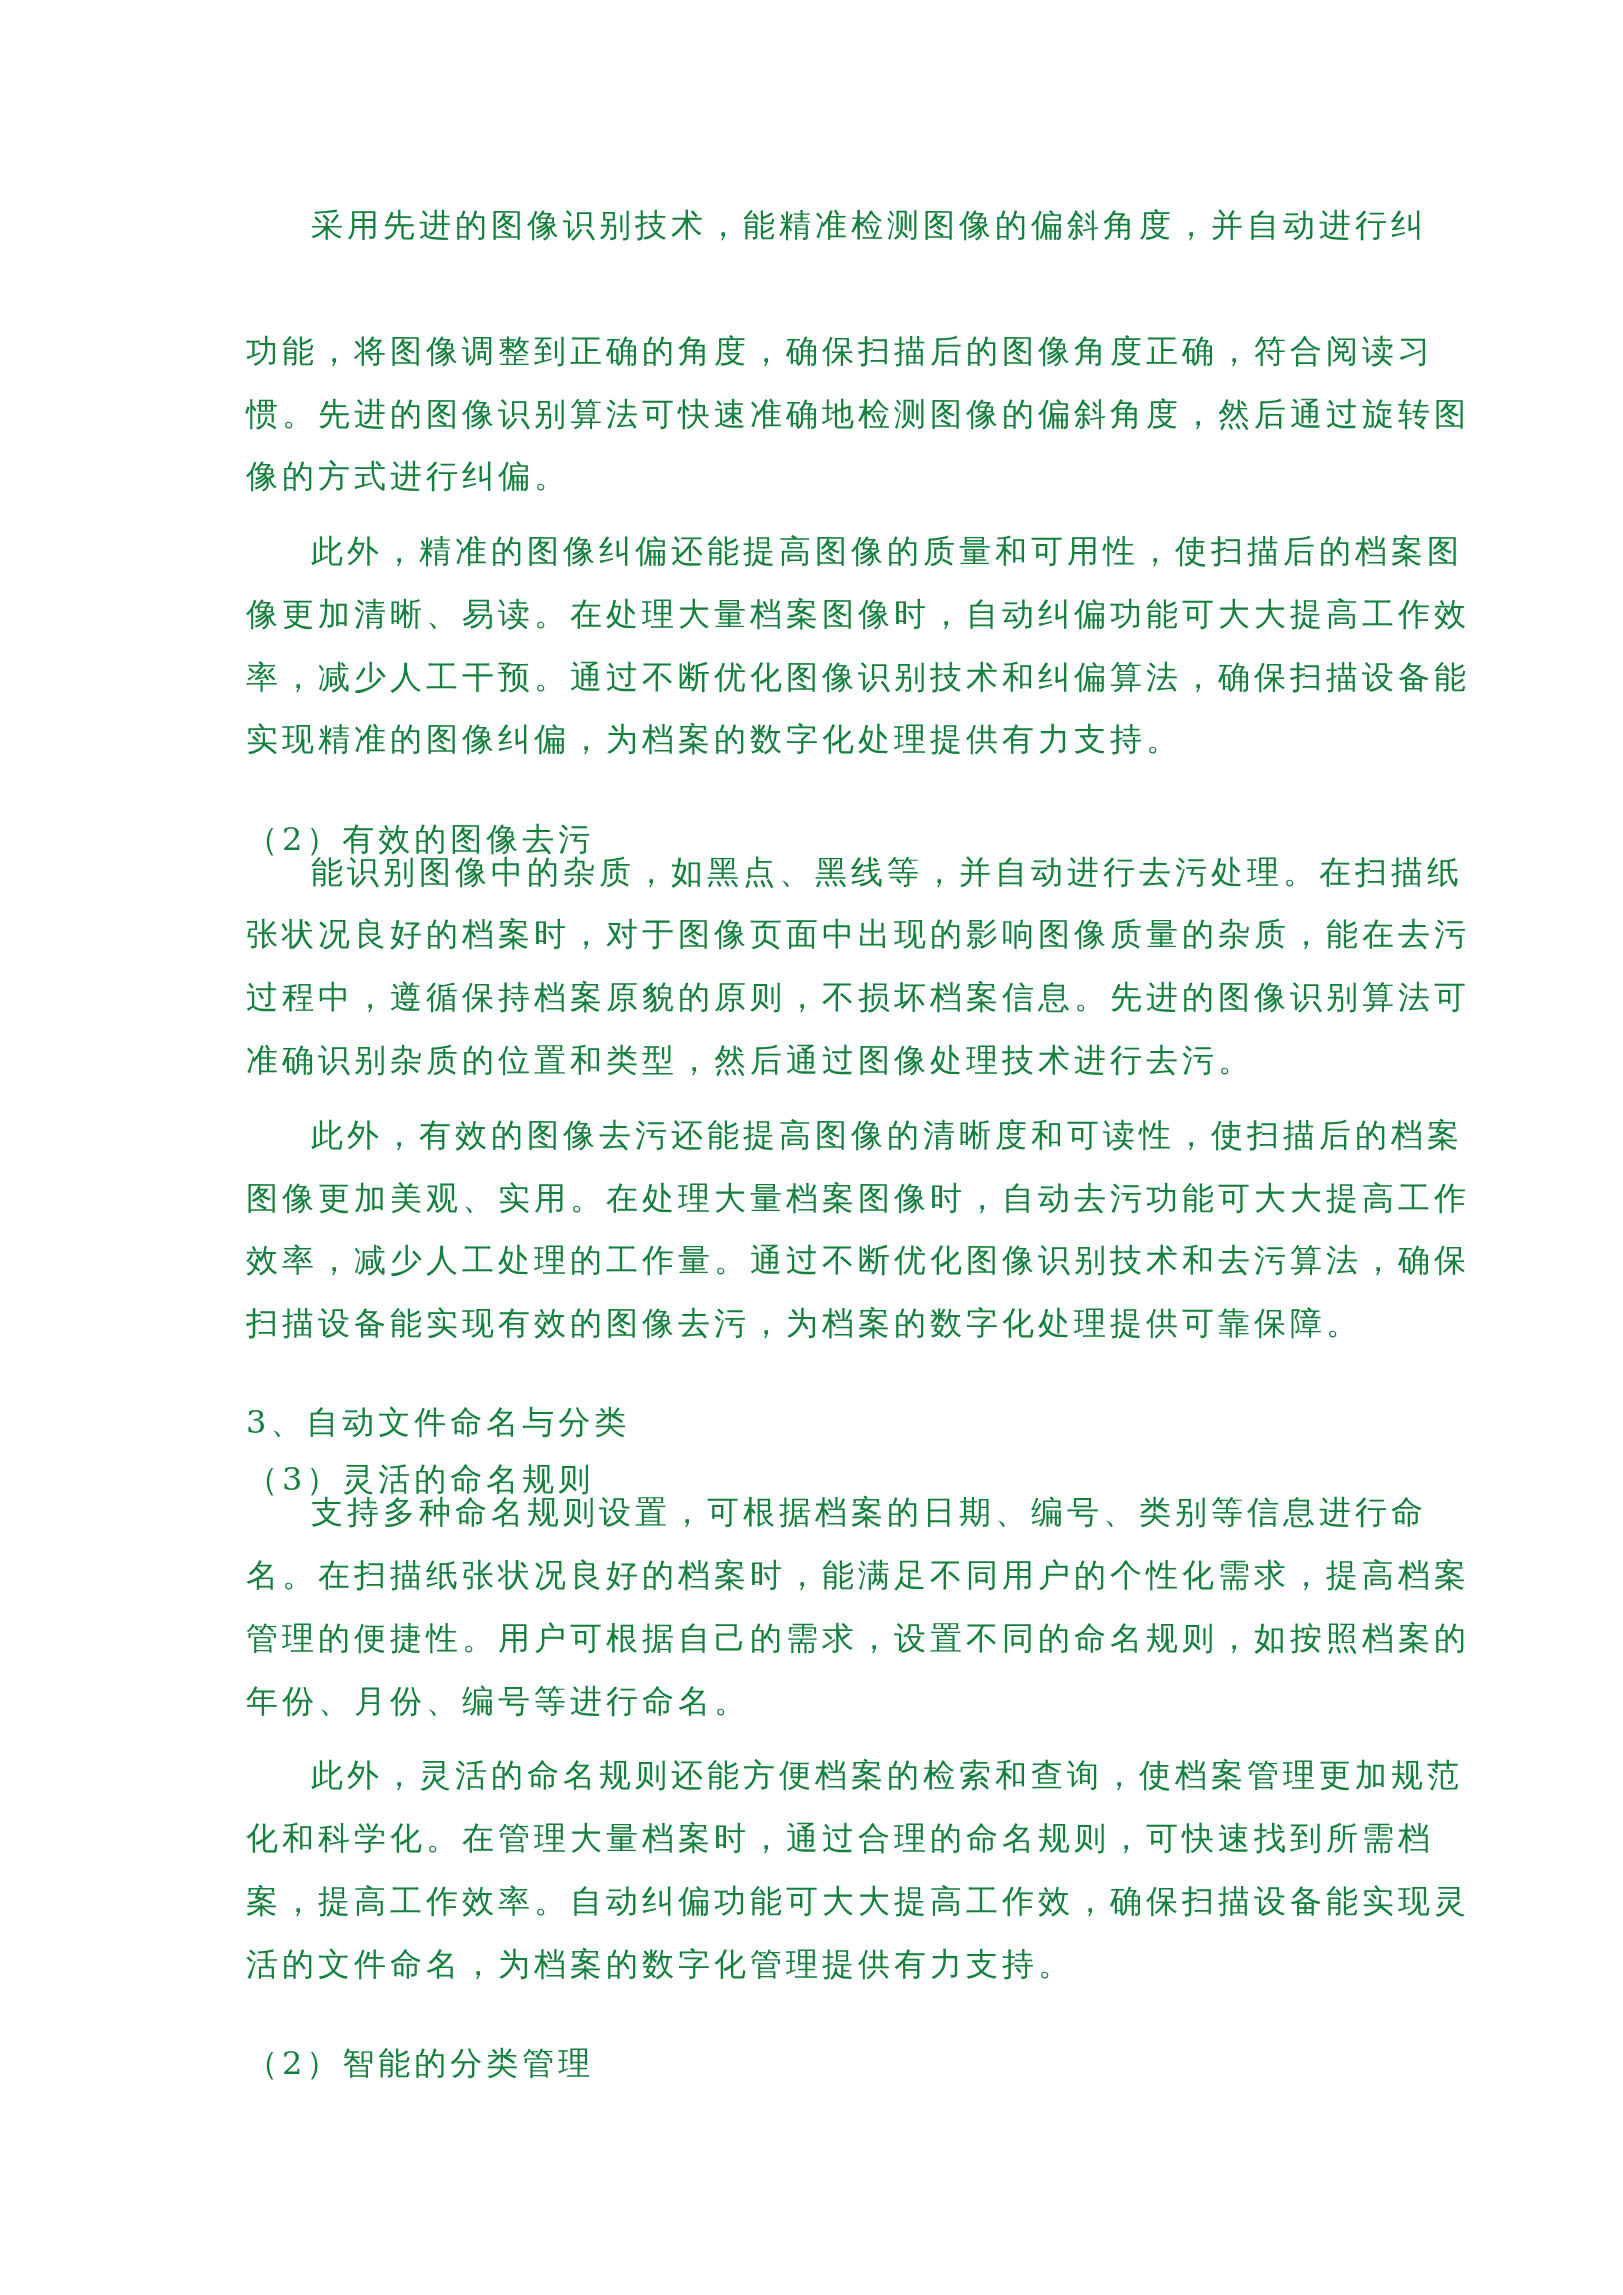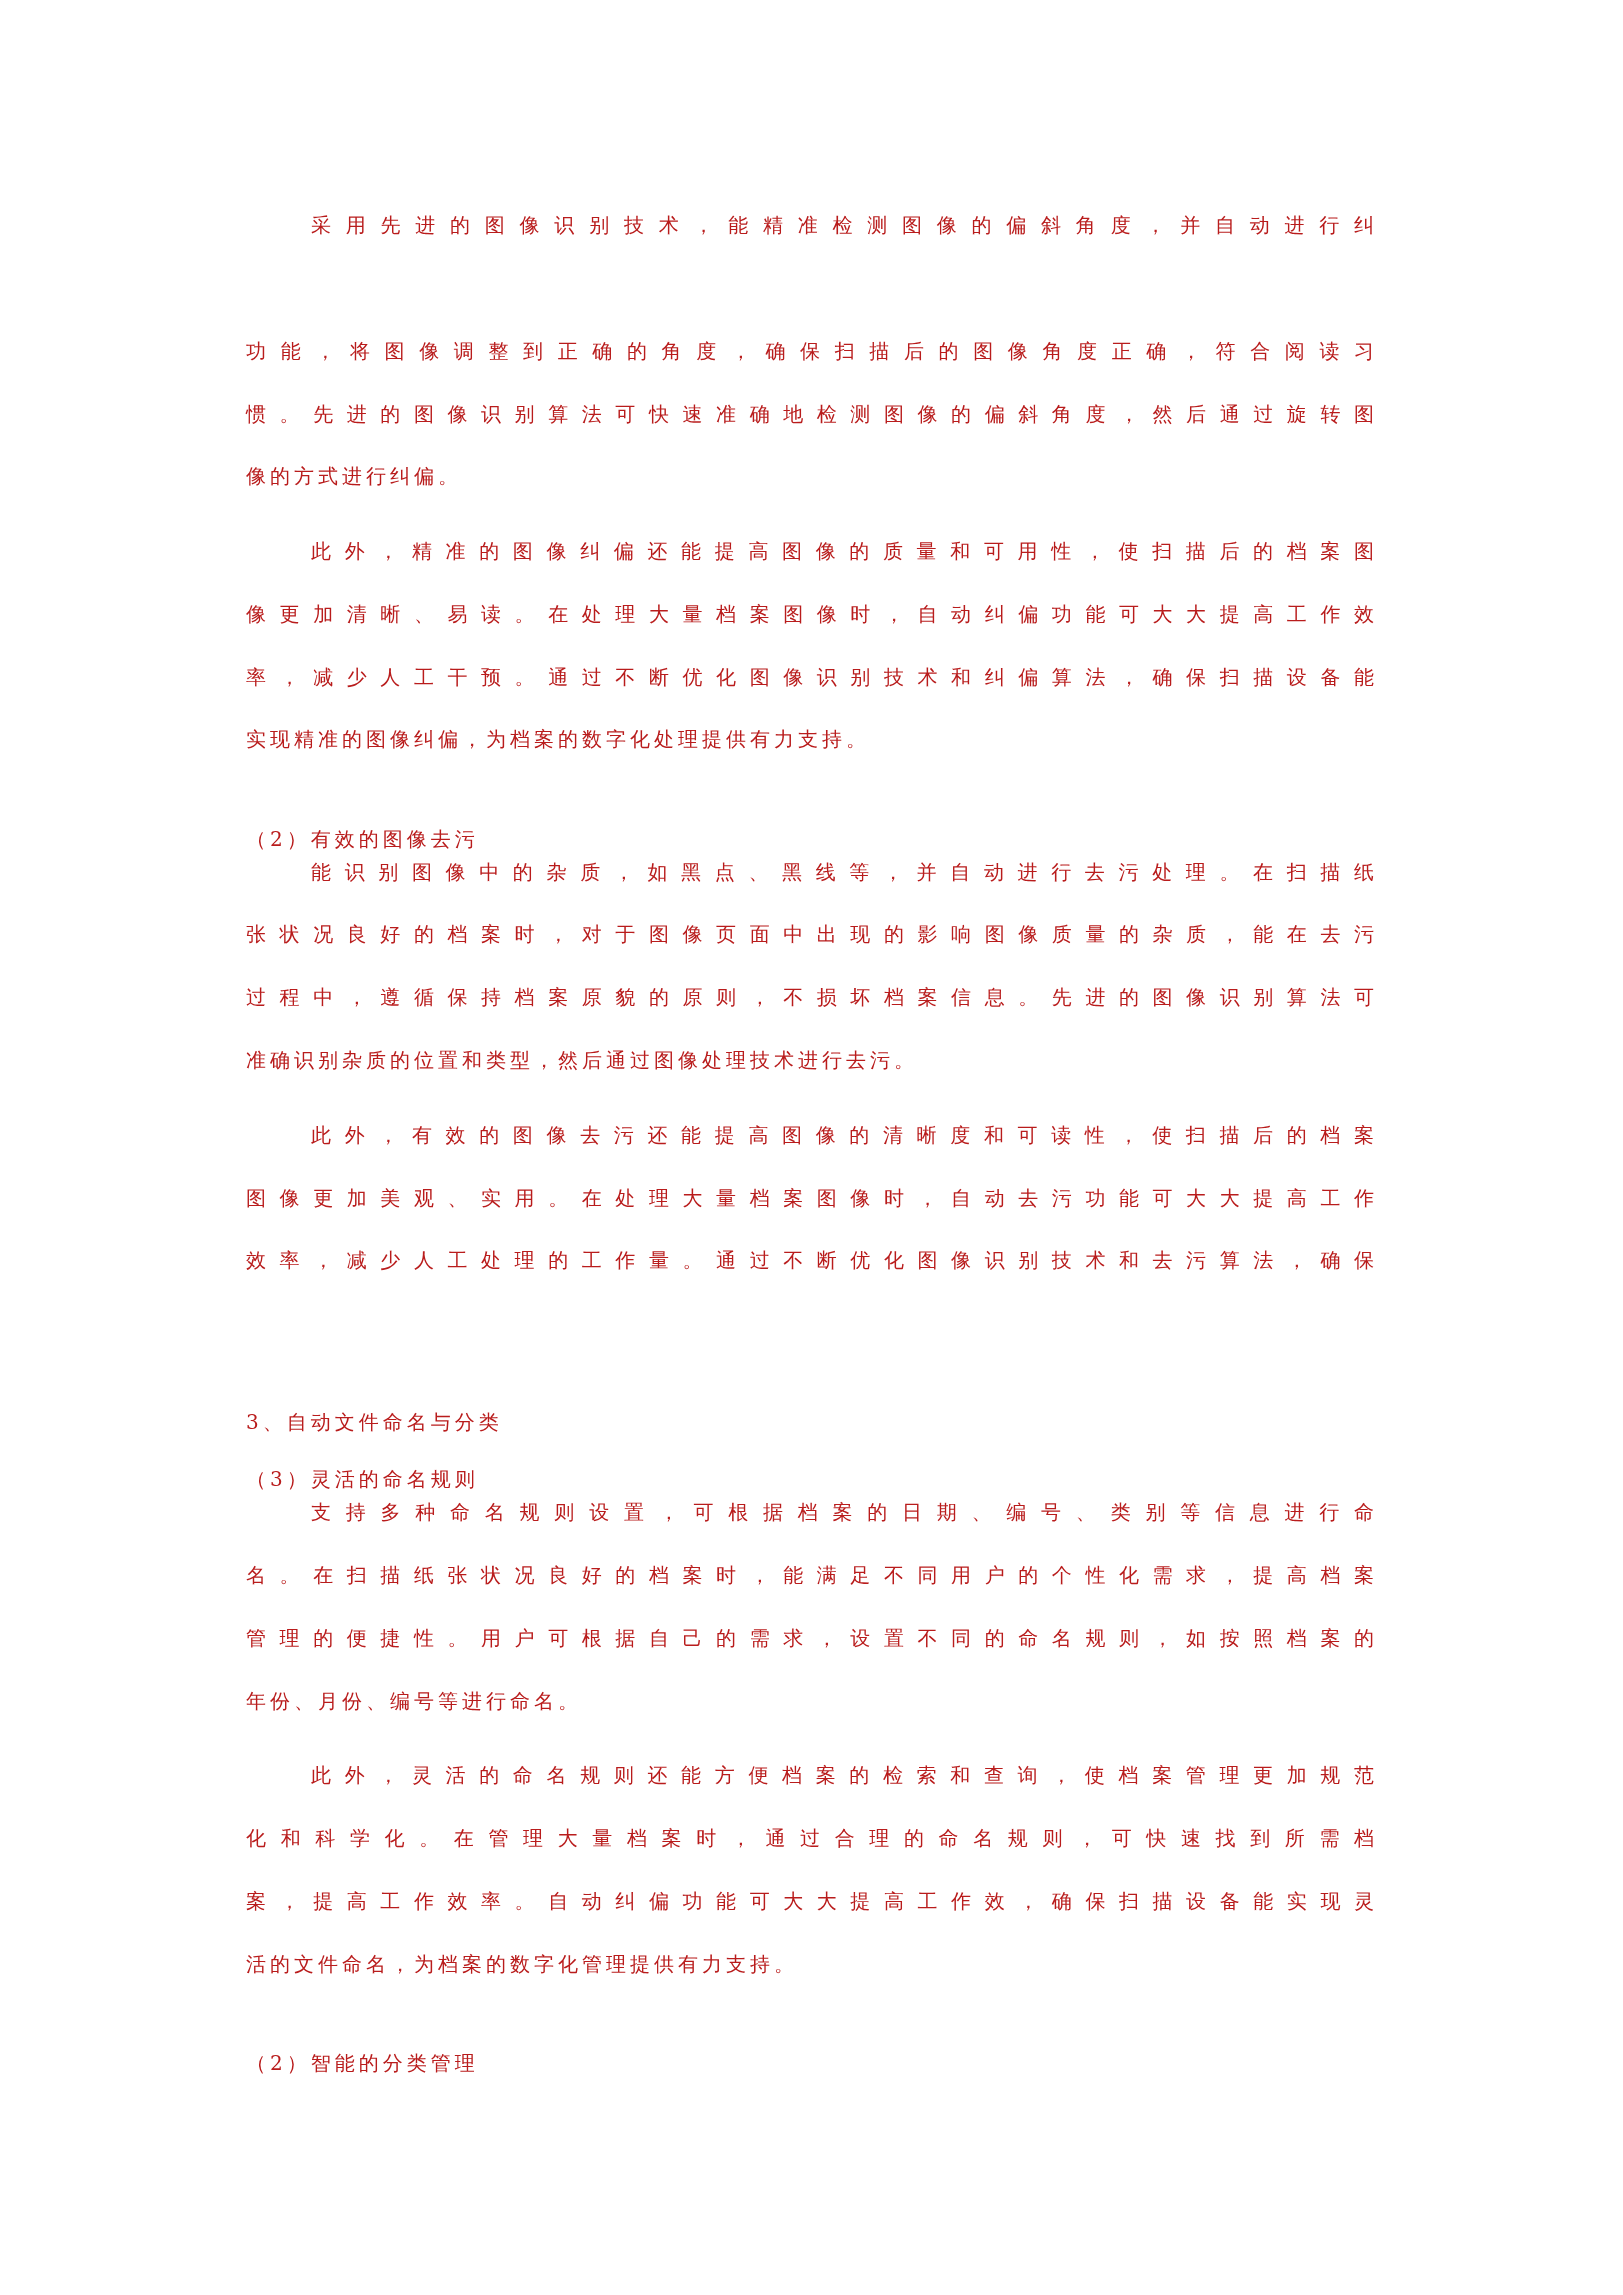--- a/index.html
+++ b/index.html
@@ -5,23 +5,23 @@
   html, body { margin: 0; padding: 0; background: #ffffff; }
   body { width: 1623px; height: 2295px; position: relative; overflow: hidden; }
   .page { position: absolute; left: 0; top: 0; width: 1623px; height: 2295px; background: #ffffff; }
   .line {
     position: absolute;
     left: 246px;
     width: 1132px;
     height: 39px;
     line-height: 39px;
     font-family: "DejaVu Serif", "Liberation Serif", serif;
-    font-size: 20px;
+    font-size: 32px;
     letter-spacing: 4px;
-    color: #b91c1c;
+    color: #15803d;
     white-space: nowrap;
     text-align: justify;
     text-align-last: justify;
   }
   .line.last { text-align-last: left; }
   .line.indent { left: 311px; width: 1067px; }
   .line.heading { text-align-last: left; margin-top: 24px; }
   .line.sub { left: 246px; }
 </style>
 </head>
@@ -42,20 +42,21 @@
   <div class="line heading sub" style="top:796px">（2）有效的图像去污</div>
 
   <div class="line indent" style="top:853px">能识别图像中的杂质，如黑点、黑线等，并自动进行去污处理。在扫描纸</div>
   <div class="line" style="top:915px">张状况良好的档案时，对于图像页面中出现的影响图像质量的杂质，能在去污</div>
   <div class="line" style="top:978px">过程中，遵循保持档案原貌的原则，不损坏档案信息。先进的图像识别算法可</div>
   <div class="line last" style="top:1041px">准确识别杂质的位置和类型，然后通过图像处理技术进行去污。</div>
 
   <div class="line indent" style="top:1116px">此外，有效的图像去污还能提高图像的清晰度和可读性，使扫描后的档案</div>
   <div class="line" style="top:1179px">图像更加美观、实用。在处理大量档案图像时，自动去污功能可大大提高工作</div>
   <div class="line" style="top:1241px">效率，减少人工处理的工作量。通过不断优化图像识别技术和去污算法，确保</div>
+  <div class="line last" style="top:1304px">扫描设备能实现有效的图像去污，为档案的数字化处理提供可靠保障。</div>
 
   <div class="line heading" style="top:1379px">3、自动文件命名与分类</div>
 
   <div class="line heading sub" style="top:1436px">（3）灵活的命名规则</div>
 
   <div class="line indent" style="top:1493px">支持多种命名规则设置，可根据档案的日期、编号、类别等信息进行命</div>
   <div class="line" style="top:1556px">名。在扫描纸张状况良好的档案时，能满足不同用户的个性化需求，提高档案</div>
   <div class="line" style="top:1619px">管理的便捷性。用户可根据自己的需求，设置不同的命名规则，如按照档案的</div>
   <div class="line last" style="top:1682px">年份、月份、编号等进行命名。</div>
 

